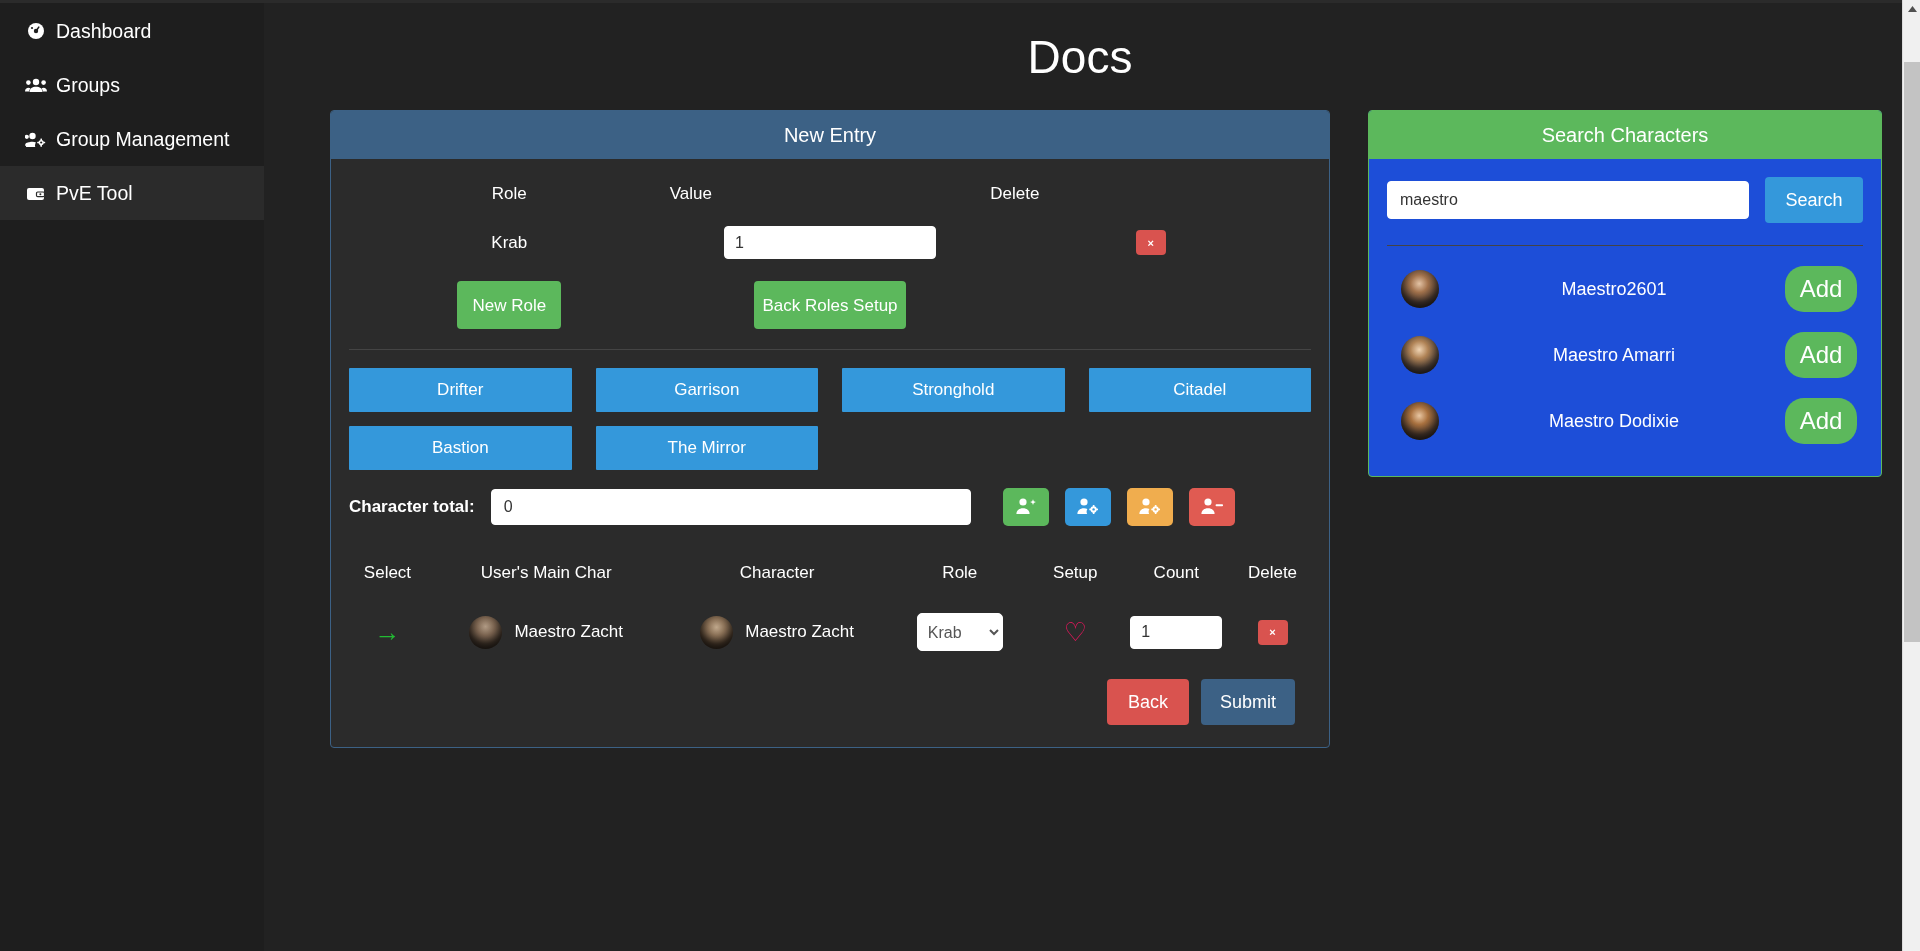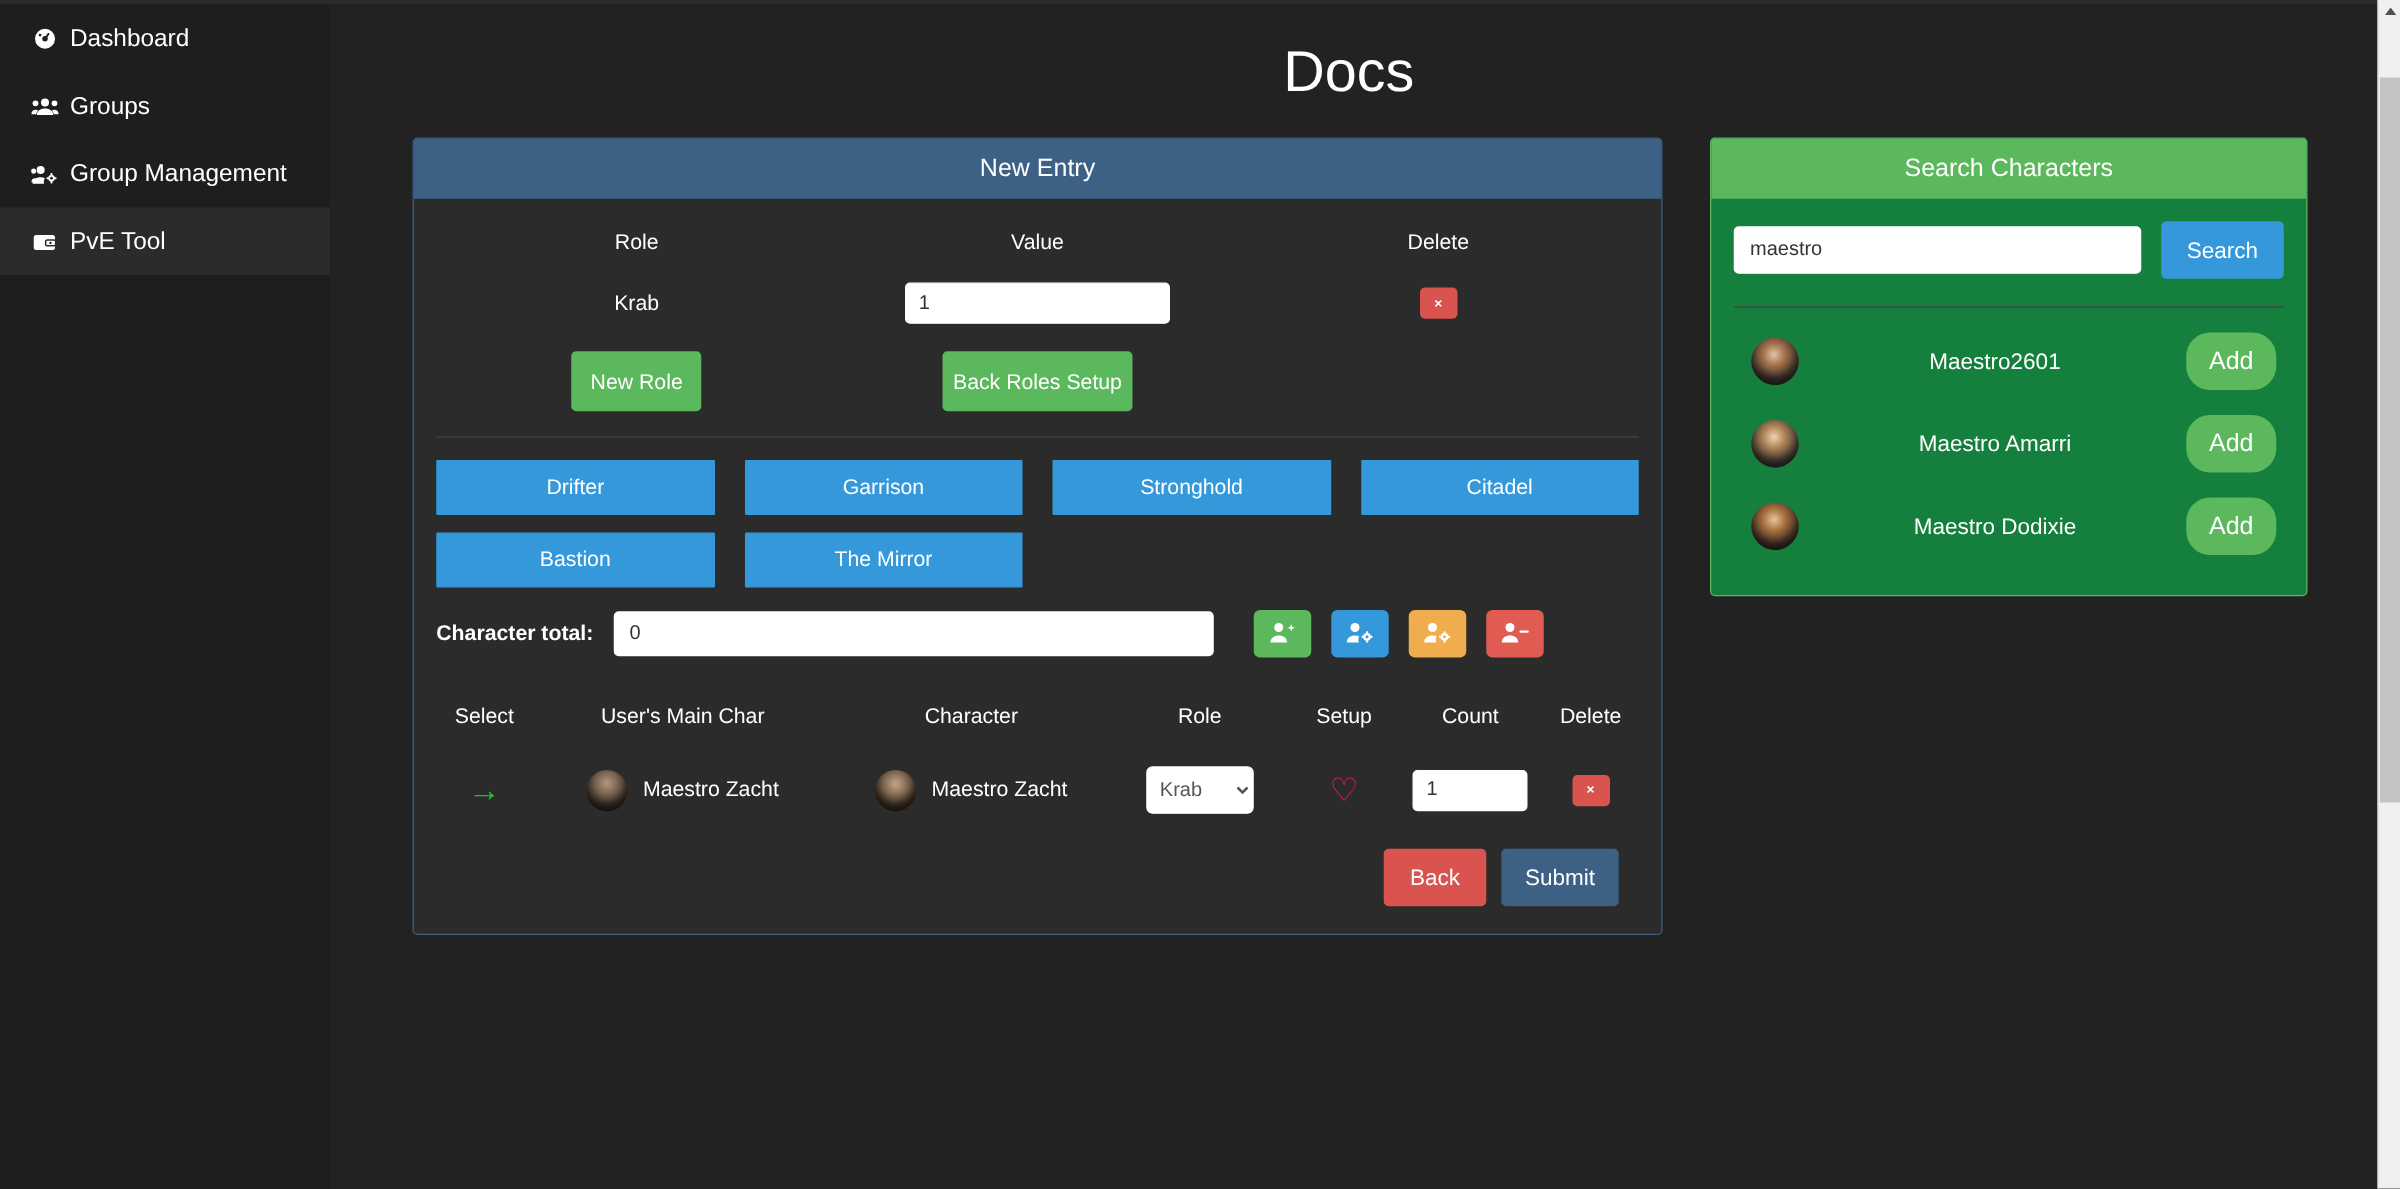--- a/index.html
+++ b/index.html
@@ -98,21 +98,21 @@
   .card-body { padding: 12px 18px 22px 18px; }
 
   .roles-grid {
     display: grid;
     grid-template-columns: 1fr 1fr 1fr;
     align-items: center;
   }
   .rg-head {
     color: #ffffff;
     font-size: 17px;
-    text-align: center;
+    text-align: left;
     padding: 13px 0 16px 0;
   }
   .rg-head.c1 { text-align: center; }
   .rg-cell {
     text-align: center;
     padding: 6px 0 10px 0;
     color: #ffffff;
     font-size: 17px;
   }
   .value-input {
@@ -324,23 +324,23 @@
     font-size: 18px;
   }
   .btn-submit {
     width: 94px; height: 46px;
     background: #3c6185;
     font-size: 18px;
   }
 
   
   .card-search {
-    width: 478px;
+    width: 514px;
     border: 1px solid #5cb85c;
-    background: #15803d;
+    background: #1d4ed8;
     border-radius: 4px;
     overflow: hidden;
   }
   .card-search .card-header { background: #5cb85c; }
   .search-body { padding: 18px 18px 22px 18px; }
   .search-row {
     display: flex;
     gap: 16px;
     align-items: center;
   }
@@ -379,21 +379,21 @@
   .result-name {
     flex: 1;
     text-align: center;
     color: #ffffff;
     font-size: 18px;
     padding-left: 4px;
   }
   .btn-add {
     width: 72px; height: 46px;
     background: #5cb85c;
-    font-size: 20px;
+    font-size: 24px;
     margin-right: 6px;
     border-radius: 19px;
   }
   .scrollbar {
     position: absolute;
     right: 0; top: 0;
     width: 18px; height: 951px;
     background: #f0f0f0;
     border-left: 1px solid #dcdcdc;
   }

